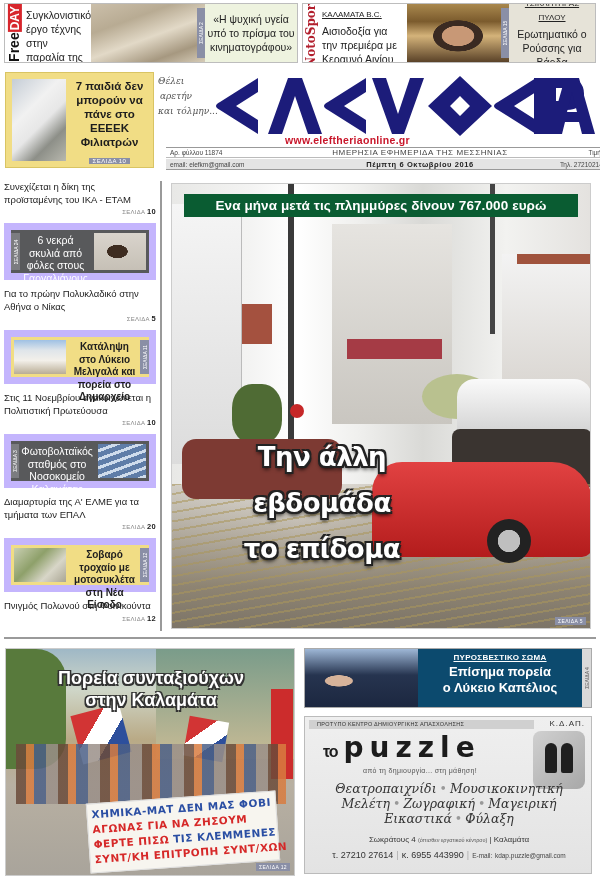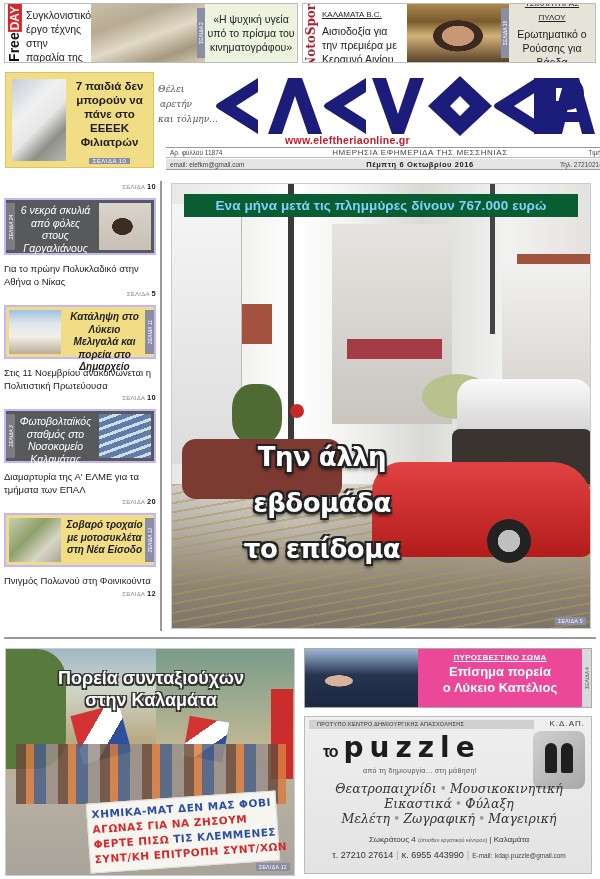--- a/index.html
+++ b/index.html
@@ -33,39 +33,39 @@
     .ph-accident { background: linear-gradient(135deg,#c9cfb2 0%,#8ea06a 40%,#d8d6c8 70%,#a9a593 100%); }
     .ph-officer { background: radial-gradient(ellipse at 30% 55%,#d6b39a 0 12%,transparent 13%), linear-gradient(180deg,#9eb7d6 0%,#26344f 45%,#1c2740 100%); }
 
     
     .left-feature { position:absolute; left:5px; top:72px; width:149px; height:96px; background:#f1dd85; border:1px solid #d9c463; display:flex; }
     .left-feature .photo { width:54px; margin:6px 0 6px 6px; }
     .left-feature .body { flex:1; text-align:center; padding-top:6px; }
     .left-feature .hl { font-weight:bold; font-size:11.5px; line-height:14px; color:#1d1d1d; }
     .page-tag { display:inline-block; background:#8a8fa6; color:#fff; font-size:6px; padding:0 4px; margin-top:3px; letter-spacing:0.5px; }
 
-    .motto { position:absolute; left:158px; top:74px; font-family:"DejaVu Serif", serif; font-style:italic; font-size:9px; line-height:15px; color:#555;margin-top:8px; }
+    .motto { position:absolute; left:158px; top:74px; font-family:"DejaVu Serif", serif; font-style:italic; font-size:9px; line-height:15px; color:#555; }
     .logo { position:absolute; left:206px; top:74px; width:392px; height:64px; }
     .logo svg { width:100%; height:100%; }
     .site-url { position:absolute; left:285px; top:134px; font-size:10.5px; font-weight:bold; color:#c8162a; letter-spacing:0.3px; }
 
     .info-row { position:absolute; left:150px; width:448px; height:11px; font-size:6.5px; color:#444; display:flex; align-items:center; padding:0 4px;margin-left:16px; }
     .info-row.r1 { top:147px; border-top:1px solid #999; border-bottom:1px solid #bbb; background:#fff; }
     .info-row.r2 { top:159px; background:#e4e4e4; border-bottom:1px solid #999; }
     .info-row .c1 { width:130px; }
     .info-row .c2 { flex:1; text-align:center; font-size:8px; letter-spacing:0.6px; }
     .info-row .c3 { width:70px; text-align:right; }
     .info-row.r2 .c2 { font-weight:bold; font-size:7.5px; color:#222; }
 
     
     .left-col { position:absolute; left:4px; top:181px; width:152px; }
     .brief { font-size:9.5px; line-height:12.5px; color:#222; }
     .brief-page { font-size:6px; color:#888; text-align:right; margin-top:1px; letter-spacing:0.3px; }
     .brief-page b { color:#222; font-size:7.5px; }
-    .box { position:relative; display:flex; border:2px solid #c4b5fd; margin:7px 0 8px 0;font-style:italic; }
+    .box { position:relative; display:flex; border:7px solid #c4b5fd; margin:7px 0 8px 0; }
     .box.dark { background:#58595b; color:#fff; }
     .box.yellow { background:#f1dd85; color:#1e1e1e; }
     .box .box-txt { flex:1; text-align:center; font-weight:bold; font-size:10px; line-height:12.5px; padding:4px 2px; }
     .box.dark .box-txt { font-weight:normal; font-size:10.5px; }
     .box .box-photo { width:52px; margin:3px; }
     .box .vtag { width:9px; background:#8a8fa6; position:relative; margin:3px 0; }
     .box.dark .vtag { background:#7b7c80; }
     .box .vtag span { position:absolute; left:50%; top:50%; transform:translate(-50%,-50%) rotate(-90deg); font-size:5px; color:#fff; white-space:nowrap; }
 
     .col-divider { position:absolute; left:160px; top:181px; width:2px; height:450px; background:#9a9a9a; }
@@ -88,21 +88,21 @@
     .mp-car-white { position:absolute; left:285px; top:195px; width:135px; height:60px; border-radius:18px 18px 6px 6px; background:linear-gradient(180deg,#fafafa,#cfcfcf); }
     .mp-car-under { position:absolute; left:280px; top:245px; width:140px; height:60px; background:#3a3430; border-radius:8px; }
     .mp-car-green { position:absolute; left:250px; top:190px; width:70px; height:45px; border-radius:50%; background:#b9c18f; }
     .mp-car-red { position:absolute; left:200px; top:278px; width:220px; height:95px; border-radius:30px 40px 10px 10px; background:linear-gradient(180deg,#e24242,#b31c1c); }
     .mp-wheel { position:absolute; left:315px; top:335px; width:44px; height:44px; border-radius:50%; background:radial-gradient(circle,#bfbfbf 0 35%,#222 37%); }
     .mp-debris { position:absolute; left:0; top:300px; width:420px; height:146px; background:
       repeating-linear-gradient(170deg, rgba(170,150,90,0.55) 0 2px, transparent 2px 9px),
       linear-gradient(180deg,rgba(120,100,70,0.2),#8e8472 70%,#7c7467 100%); }
     .mp-car-dark { position:absolute; left:10px; top:255px; width:160px; height:60px; background:#7d3a33; border-radius:14px; }
 
-    .headline-banner { position:absolute; left:12px; top:10px; right:12px; height:23px; background:#0a5c32; color:#7dd3fc; font-weight:bold; font-size:13.5px; display:flex; align-items:center; justify-content:center; letter-spacing:0.1px; }
+    .headline-banner { position:absolute; left:12px; top:10px; right:12px; height:23px; background:#0a5c32; color:#ffffff; font-weight:bold; font-size:13.5px; display:flex; align-items:center; justify-content:center; letter-spacing:0.1px; }
     .main-headline { position:absolute; left:0; width:300px; top:250px; text-align:center; font-family:"DejaVu Sans", sans-serif; font-weight:bold; font-size:26px; line-height:46px; color:#fff; letter-spacing:-0.5px;
       text-shadow: -2px -2px 0 #222, 2px -2px 0 #222, -2px 2px 0 #222, 2px 2px 0 #222, 0 3px 4px #000; }
     .photo-page { position:absolute; right:4px; bottom:3px; background:#8a8fa6; color:#fff; font-size:5px; padding:1px 3px; letter-spacing:0.4px; }
 
     .h-divider { position:absolute; left:4px; top:637px; width:592px; height:2px; background:#9a9a9a; }
 
     
     .protest { position:absolute; left:5px; top:648px; width:290px; height:228px; overflow:hidden; border:1px solid #ccc;
       background: linear-gradient(180deg,#9fb8c6 0%,#cfd6c8 18%,#b9aa86 40%,#b8b0a2 60%,#a9a49b 100%); }
     .pr-trees { position:absolute; left:0; top:0; width:60px; height:120px; background:#587a3c; border-radius:0 30px 30px 0; }
@@ -115,21 +115,21 @@
     .banner-cloth div { font-family:"DejaVu Sans", sans-serif; font-size:10.5px; line-height:15px; font-weight:bold; letter-spacing:0.5px; white-space:nowrap; }
     .bl1 { color:#2a4ea3; }
     .bl2, .bl3 .red, .bl4 { color:#d62828; }
     .bl3 .blue { color:#2a4ea3; }
     .protest-title { position:absolute; left:0; width:290px; top:18px; text-align:center; font-weight:bold; font-size:18px; line-height:22px; color:#fff; text-shadow:-1.5px -1.5px 0 #333,1.5px -1.5px 0 #333,-1.5px 1.5px 0 #333,1.5px 1.5px 0 #333; }
     .protest .photo-page { right:4px; bottom:4px; }
 
     
     .fire-box { position:absolute; left:304px; top:648px; width:288px; height:60px; display:flex; border:1px solid #aaa; }
     .fire-box .photo { width:113px; }
-    .fire-box .txt { flex:1; background:#ec4899; color:#fff; text-align:center; padding-top:4px; }
+    .fire-box .txt { flex:1; background:#0c4a6e; color:#fff; text-align:center; padding-top:4px; }
     .fire-box .kick { font-size:8px; font-weight:bold; text-decoration:underline; letter-spacing:0.3px; }
     .fire-box .hl { font-size:13px; line-height:16px; font-weight:bold; margin-top:2px; }
     .fire-box .vtag { width:9px; background:#d9d9d9; position:relative; }
     .fire-box .vtag span { position:absolute; left:50%; top:50%; transform:translate(-50%,-50%) rotate(-90deg); font-size:5px; color:#555; white-space:nowrap; }
 
     .ad { position:absolute; left:304px; top:716px; width:288px; height:158px; background:linear-gradient(180deg,#efefef,#e3e3e3); border:1px solid #bbb; }
     .ad .adtop { position:absolute; left:4px; top:3px; width:225px; height:9px; background:#d0d0d0; font-size:5.5px; color:#333; padding-left:8px; line-height:9px; letter-spacing:0.3px; }
     .ad .kdap { position:absolute; right:6px; top:2px; font-size:8px; color:#333; letter-spacing:1px; }
     .ad .brand { position:absolute; left:18px; top:14px; font-weight:bold; color:#1c1c1c; white-space:nowrap; }
     .ad .brand .to { font-size:16px; letter-spacing:-1px; }
@@ -233,20 +233,21 @@
 </div>
 <div class="info-row r2">
   <span class="c1">email: elefkm@gmail.com</span>
   <span class="c2">Πέμπτη 6 Οκτωβρίου 2016</span>
   <span class="c3">Τηλ. 2721021421</span>
 </div>
 
 <div class="left-col">
 
   <div>
+    <div class="brief">Συνεχίζεται η δίκη της προϊσταμένης του ΙΚΑ - ΕΤΑΜ</div>
     <div class="brief-page"><span>ΣΕΛΙΔΑ</span> <b>10</b></div>
   </div>
 
   <div class="box dark" style="height:57px;">
     <div class="vtag">
         <span>ΣΕΛΙΔΑ 24</span>
       </div>
     <div class="box-txt">6 νεκρά σκυλιά από φόλες στους Γαργαλιάνους</div>
     <div class="box-photo ph-dog"></div>
   </div>
@@ -365,22 +366,22 @@
 <div class="ad">
   <div class="adtop">ΠΡΟΤΥΠΟ ΚΕΝΤΡΟ ΔΗΜΙΟΥΡΓΙΚΗΣ ΑΠΑΣΧΟΛΗΣΗΣ</div>
   <div class="kdap">Κ.Δ.ΑΠ.</div>
   <div class="brand">
     <span class="to">το</span><span class="pz">puzzle</span>
   </div>
   <div class="kids"></div>
   <div class="slogan">από τη δημιουργία... στη μάθηση!</div>
   <div class="activities">
     <div><span>Θεατροπαιχνίδι</span><span class="dot">•</span><span>Μουσικοκινητική</span></div>
+    <div><span>Μελέτη</span><span class="dot">•</span><span>Ζωγραφική</span><span class="dot">•</span><span>Μαγειρική</span></div>
     <div><span>Εικαστικά</span><span class="dot">•</span><span>Φύλαξη</span></div>
-    <div><span>Μελέτη</span><span class="dot">•</span><span>Ζωγραφική</span><span class="dot">•</span><span>Μαγειρική</span></div>
   </div>
   <div class="addr">
     <span>Σωκράτους 4</span> <small>(όπισθεν εργατικού κέντρου)</small> | <span>Καλαμάτα</span>
   </div>
   <div class="contacts">
     <span>τ.</span> <span>27210 27614</span><span class="bar">|</span><span>κ.</span> <span>6955 443990</span><span class="bar">|</span><small>E-mail:</small> <small>kdap.puzzle@gmail.com</small>
   </div>
 </div>
 
 </body></html>

